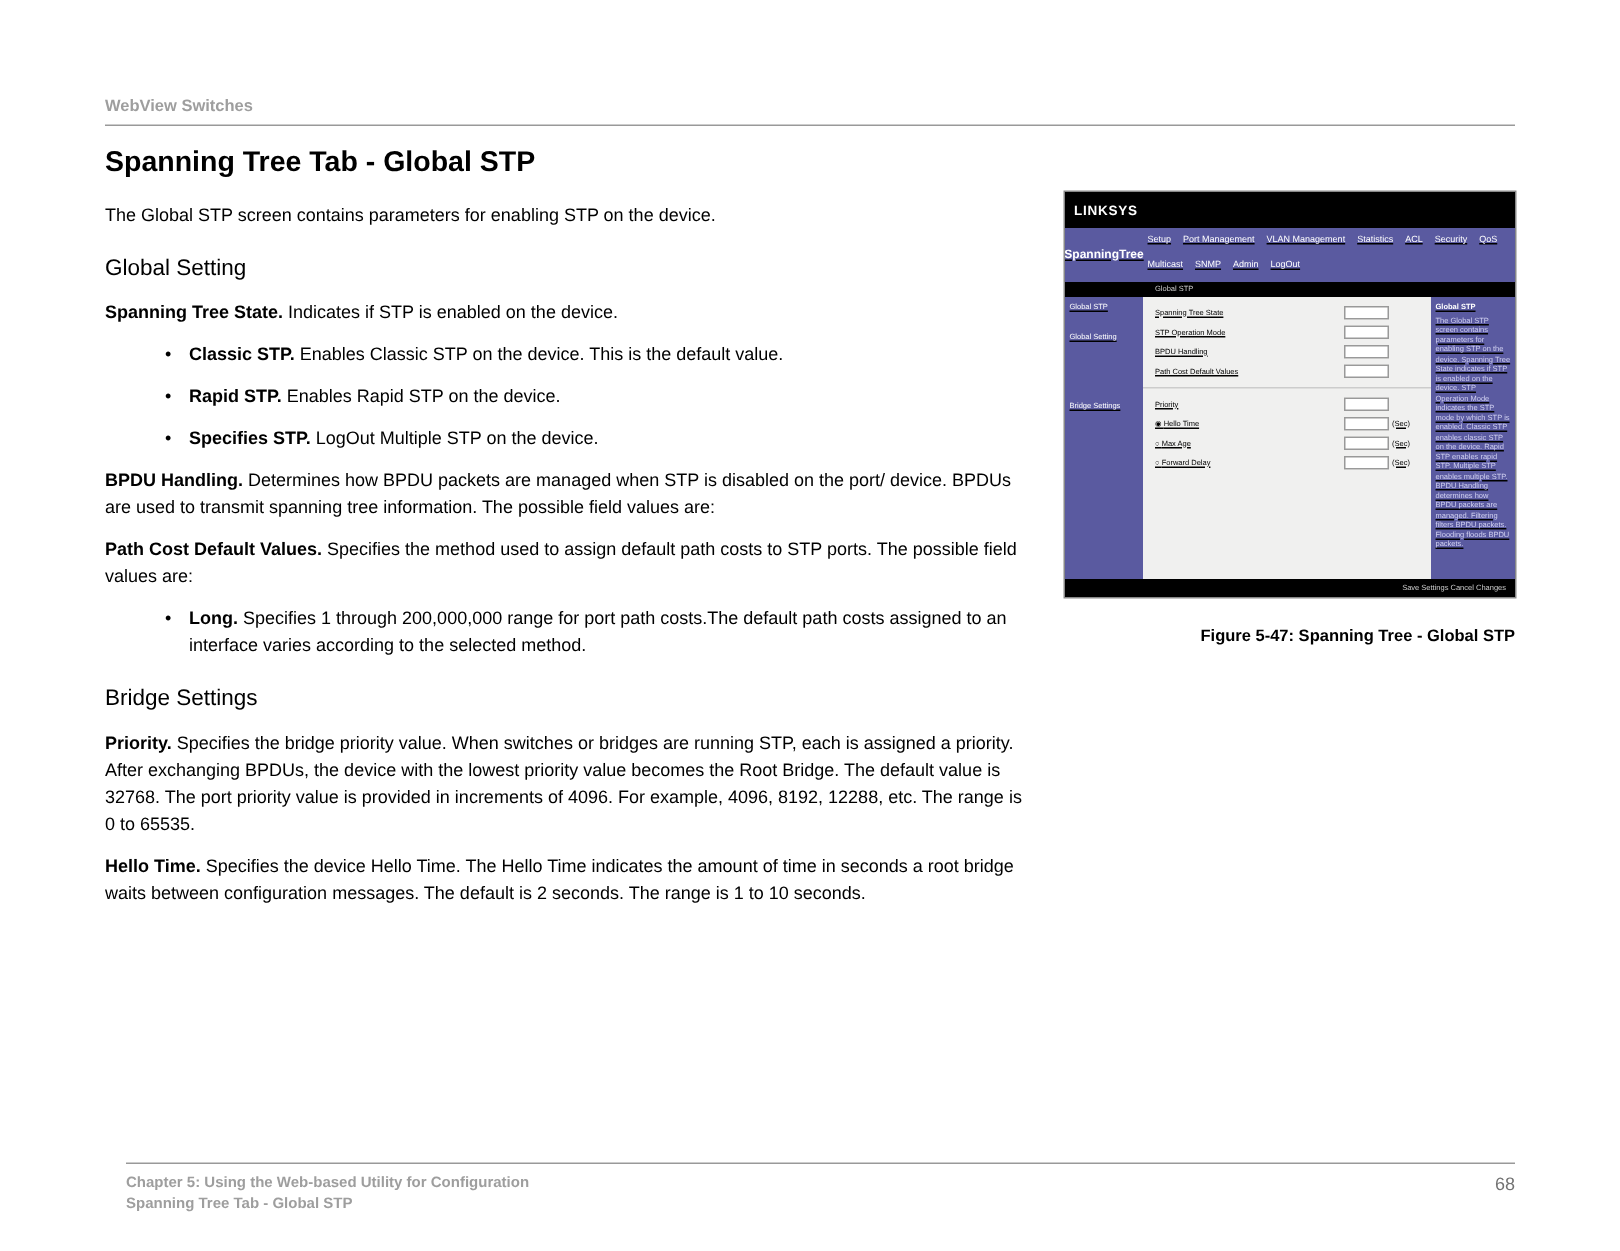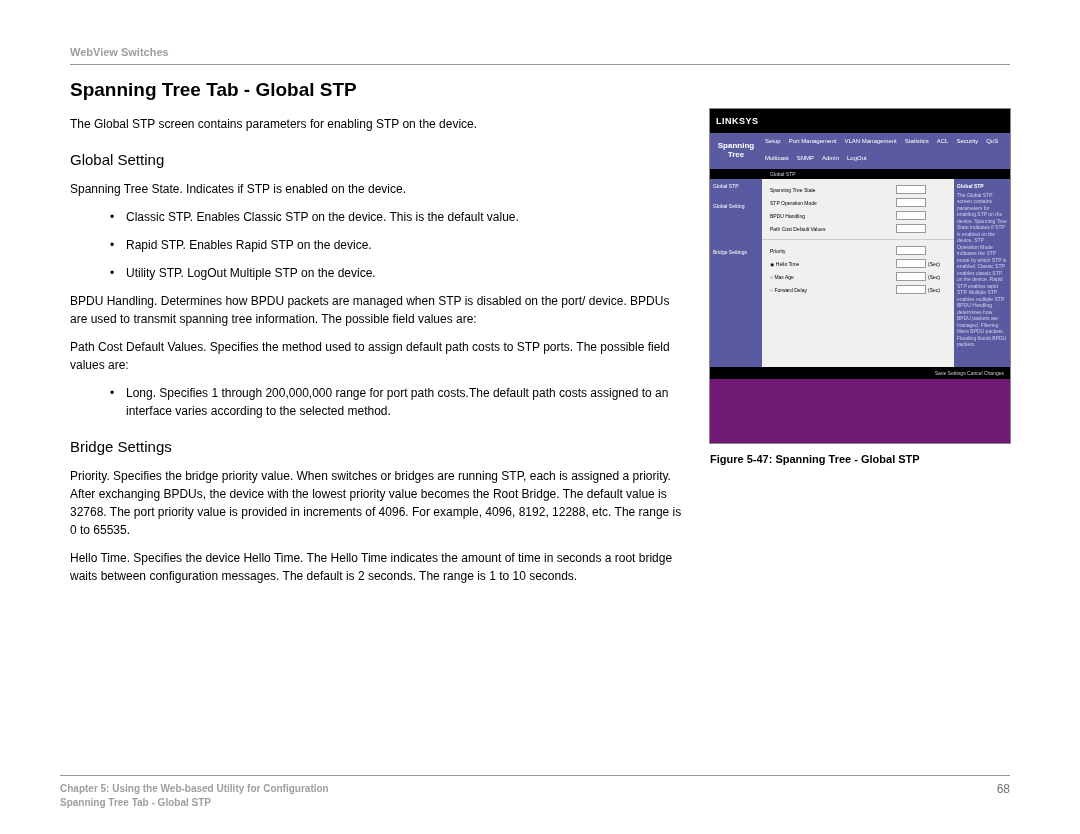--- a/index.html
+++ b/index.html
@@ -7,21 +7,21 @@
     padding: 0;
     background: #fff;
     font-family: Arial, Helvetica, sans-serif;
     color: #000;
     width: 1080px;
     height: 834px;
     position: relative;
     box-sizing: border-box;
   }
   .page {
-    padding: 46px 70px 0 70px;
+    padding: 65px 70px 0 70px;
     box-sizing: border-box;
   }
   .header-small {
     font-size: 11px;
     font-weight: bold;
     color: #9e9e9e;
     margin-bottom: 6px;
   }
   hr.top-rule {
     border: none;
@@ -48,46 +48,47 @@
   h2 {
     font-size: 15px;
     font-weight: normal;
     margin: 18px 0 12px 0;
   }
   p {
     font-size: 12px;
     line-height: 1.5;
     margin: 0 0 10px 0;
   }
-  .bold { font-weight: normal; }
+  .bold { font-weight: bold; }
   ul.bullets {
     list-style: none;
     padding: 0;
     margin: 0 0 10px 0;
   }
   ul.bullets > li {
     font-size: 12px;
     line-height: 1.5;
     padding-left: 56px;
     position: relative;
     margin-bottom: 10px;
   }
   ul.bullets > li::before {
     content: "•";
     position: absolute;
     left: 40px;
     top: 0;
   }
   .figure {
-    background: #701a75;
+    background: #f0abfc;
     width: 300px;
-    height: 334px;
+    height: 270px;
     position: relative;
     overflow: hidden;
     box-shadow: 0 0 0 1px #888;
+    text-decoration: underline;
   }
   .figure .topbar {
     height: 24px;
     background: #000;
     display: flex;
     align-items: center;
     padding-left: 6px;
   }
   .figure .logo {
     color: #fff;
@@ -102,21 +103,21 @@
     align-items: stretch;
     font-size: 6px;
     color: #fff;
   }
   .figure .navrow .label {
     width: 52px;
     display: flex;
     align-items: center;
     justify-content: center;
     font-weight: bold;
-    flex-direction: column;
+    flex-direction: row;
     line-height: 1.1;
     font-size: 8px;
   }
   .figure .navrow .tabs {
     flex: 1;
     display: flex;
     gap: 2px;
     align-items: flex-start;
     padding-top: 4px;
     flex-wrap: wrap;
@@ -186,27 +187,27 @@
     font-size: 5px;
     display: flex;
     justify-content: flex-end;
     align-items: center;
     padding-right: 6px;
     gap:4px;
   }
   .caption {
     font-size: 11px;
     font-weight: bold;
-    text-align: left;
-    margin-top: 10px;
+    text-align: right;
+    margin-top: 20px;
   }
   .bottom {
     position: absolute;
     bottom: 24px;
-    left: 60px;
+    left: 84px;
     right: 70px;
   }
   hr.bottom-rule {
     border: none;
     border-top: 1px solid #999;
     margin: 0 0 6px 0;
   }
   .footer-row {
     display: flex;
     justify-content: space-between;
@@ -238,21 +239,21 @@
       <h2>Global Setting</h2>
 
       <p>
         <span class="bold">Spanning Tree State.</span><span> Indicates if STP is enabled on the device.</span>
       </p>
 
 
       <ul class="bullets">
         <li><span class="bold">Classic STP.</span><span> Enables Classic STP on the device. This is the default value.</span></li>
         <li><span class="bold">Rapid STP.</span><span> Enables Rapid STP on the device.</span></li>
-        <li><span class="bold">Utility STP.</span><span> LogOut Multiple STP on the device.</span></li>
+        <li><span class="bold">Specifies STP.</span><span> LogOut Multiple STP on the device.</span></li>
       </ul>
 
       <p>
         <span class="bold">BPDU Handling.</span><span> Determines how BPDU packets are managed when STP is disabled on the port/ device. BPDUs are used to transmit spanning tree information. The possible field values are:</span>
       </p>
 
       <ul class="bullets">
       </ul>
 
       <p>

